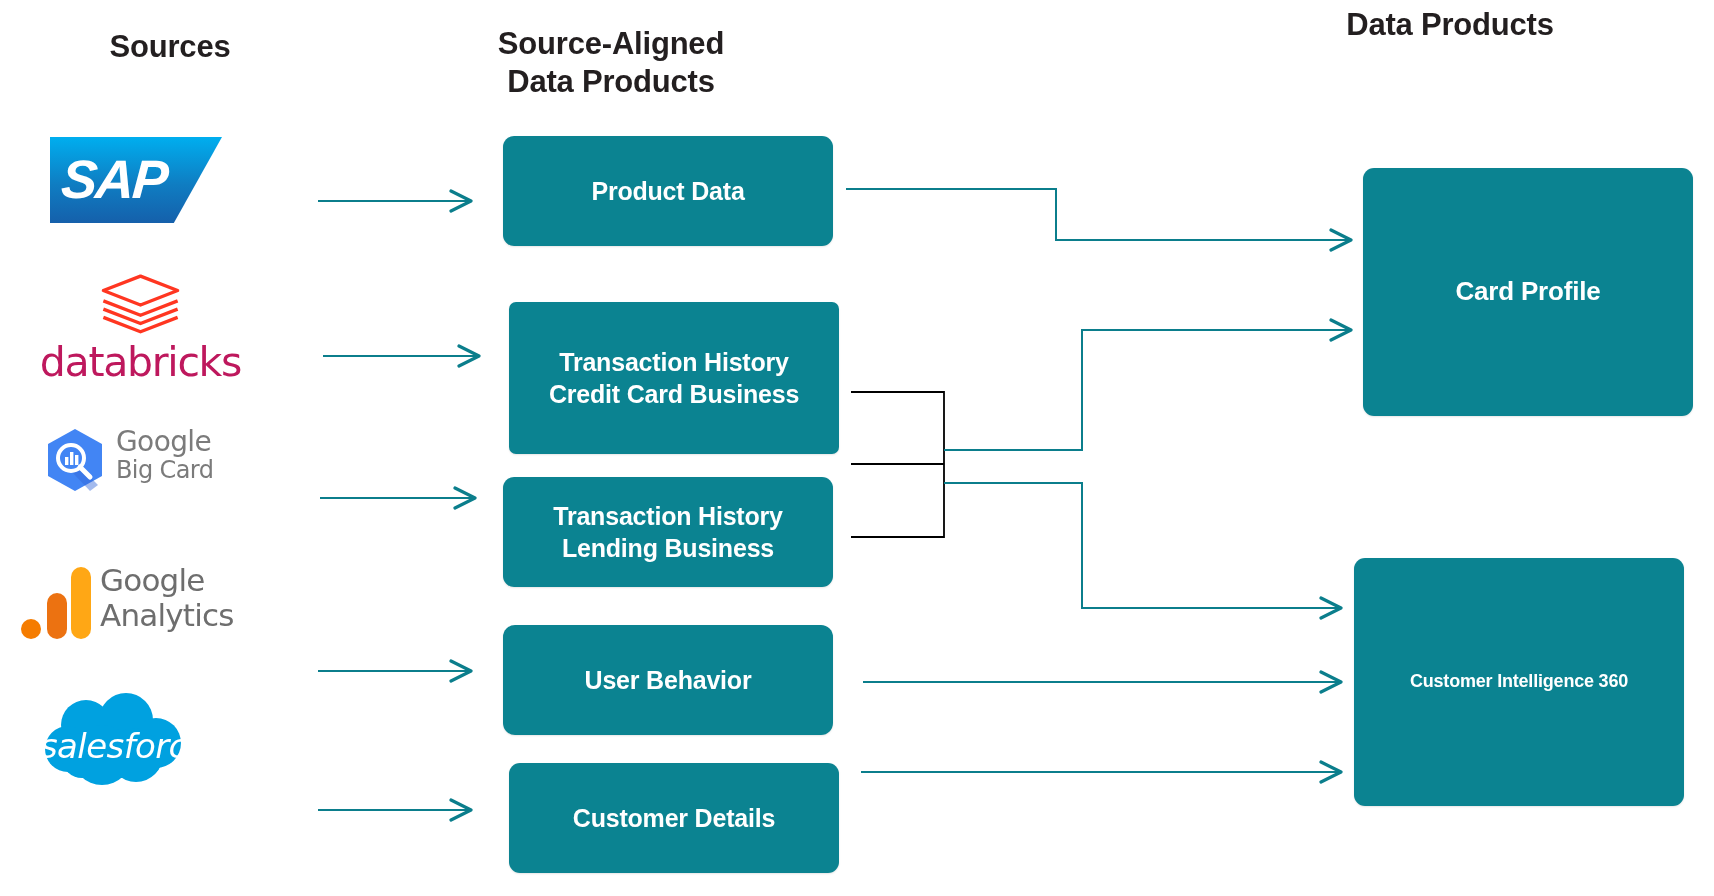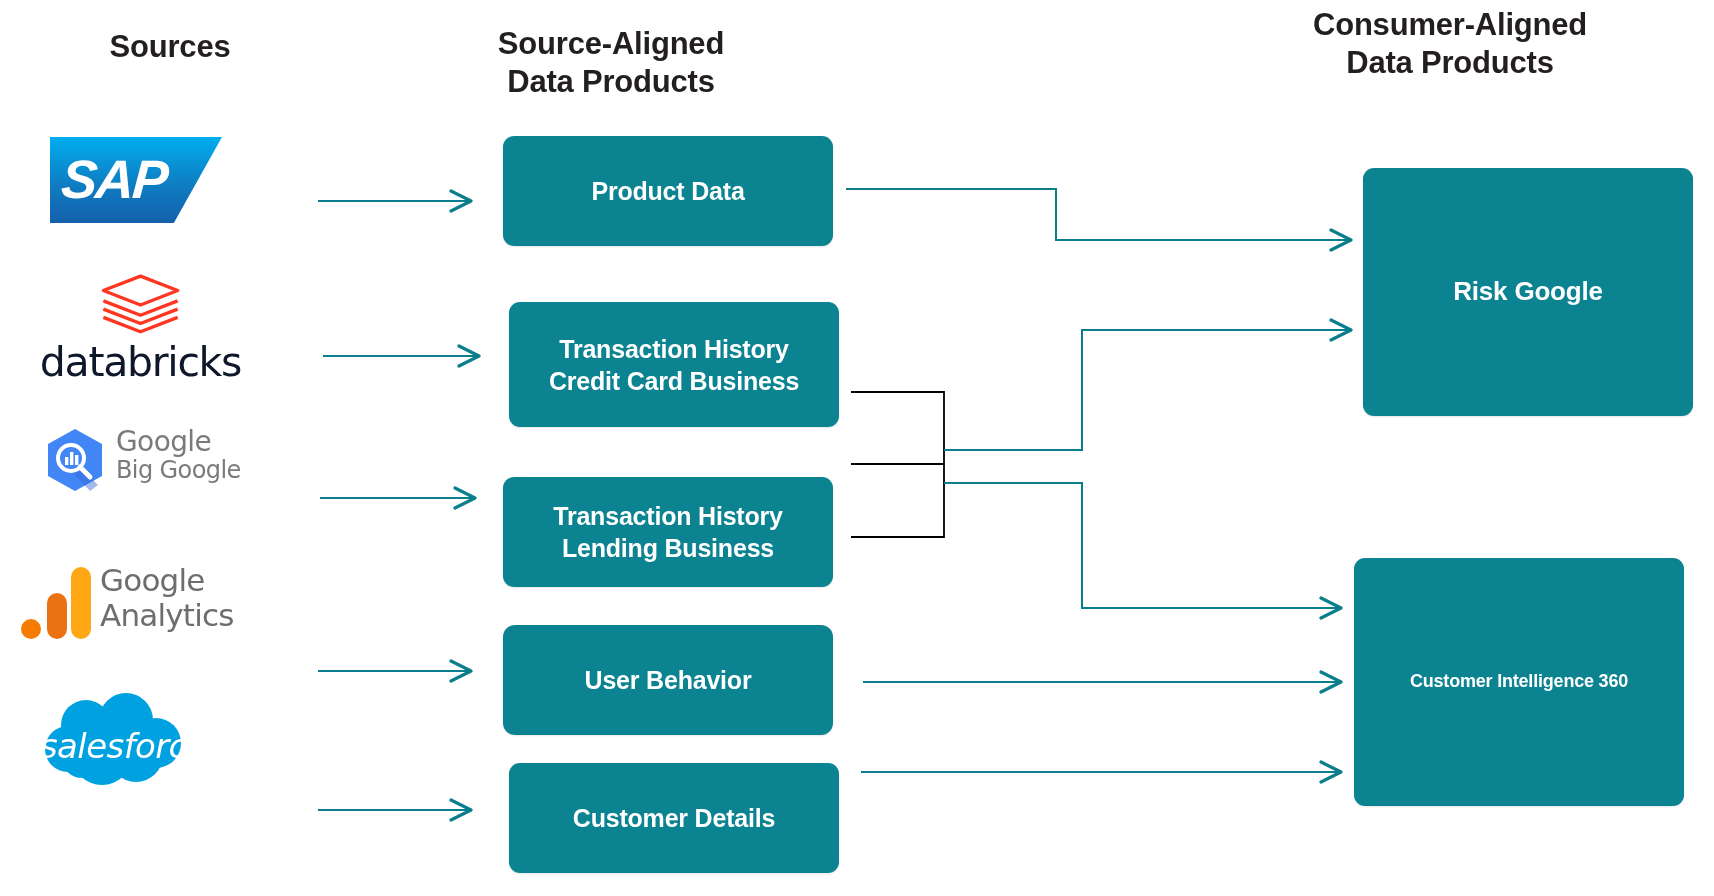--- a/index.html
+++ b/index.html
@@ -46,21 +46,21 @@
     font-size: 25px;
     line-height: 1.28;
     letter-spacing: -0.2px;
     box-shadow: 0 1px 2px rgba(0,0,0,0.10);
     box-sizing: border-box;
     padding: 4px 16px;
   }
   .box .label { display: block; width: 100%; }
 
   #box-product-data   { left: 503px; top: 136px; width: 330px; height: 110px; }
-  #box-th-credit      { left: 509px; top: 302px; width: 330px; height: 125px; }
+  #box-th-credit      { left: 509px; top: 302px; width: 330px; height: 152px; border-radius: 7px; }
   #box-th-lending     { left: 503px; top: 477px; width: 330px; height: 110px; }
   #box-user-behavior  { left: 503px; top: 625px; width: 330px; height: 110px; border-radius: 12px; }
   #box-customer-det   { left: 509px; top: 763px; width: 330px; height: 110px; }
 
   #box-risk-profile   { left: 1363px; top: 168px; width: 330px; height: 248px; font-size: 26px; }
   #box-cust-intel-360 { left: 1354px; top: 558px; width: 330px; height: 248px; font-size: 18px; }
 
   
   #links {
     position: absolute;
@@ -100,21 +100,21 @@
 
   
   #logo-databricks { left: 38px; top: 272px; width: 205px; height: 112px; }
   #logo-databricks .dbx-word {
     position: absolute;
     left: 0; top: 66px;
     width: 205px;
     text-align: center;
     font-size: 41px;
     font-weight: 500;
-    color: #0f172a;
+    color: #be185d;
     letter-spacing: -1.3px;
     font-family: "DejaVu Sans", sans-serif;
   }
 
   
   #logo-bigquery { left: 40px; top: 425px; width: 225px; height: 70px; }
   #logo-bigquery .bq-text {
     position: absolute;
     left: 76px; top: 1px;
     color: #7b7b7b;
@@ -158,21 +158,20 @@
 <div id="canvas">
 
   <div class="col-title" id="title-sources">Sources</div>
 
   <div class="col-title" id="title-source-al">
     <div>Source-Aligned</div>
     <div>Data Products</div>
   </div>
 
   <div class="col-title" id="title-cons-al">
-    <div>Consumer-Aligned</div>
     <div>Data Products</div>
   </div>
 
   <svg id="links" viewBox="0 0 1714 896" xmlns="http://www.w3.org/2000/svg">
     <defs>
       <marker id="arrowTeal" viewBox="0 0 12 12" refX="10.5" refY="6" markerWidth="12" markerHeight="12" orient="auto-start-reverse">
         <path d="M1 1 L11 6 L1 11" fill="none" stroke="#0b7e8c" stroke-width="1.6" stroke-linecap="round" stroke-linejoin="round"></path>
       </marker>
     </defs>
 
@@ -226,21 +225,21 @@
       <circle cx="31" cy="33" r="13" fill="none" stroke="#ffffff" stroke-width="4"></circle>
       <line x1="40" y1="42" x2="50" y2="52" stroke="#ffffff" stroke-width="5" stroke-linecap="round"></line>
       <g fill="#ffffff">
         <rect x="25" y="32" width="3.4" height="8"></rect>
         <rect x="30" y="27" width="3.4" height="13"></rect>
         <rect x="35" y="30" width="3.4" height="10"></rect>
       </g>
     </svg>
     <div class="bq-text">
       <div>Google</div>
-      <div class="bq-sub">Big Google</div>
+      <div class="bq-sub">Big Card</div>
     </div>
   </div>
 
   <div class="logo" id="logo-analytics">
     <svg width="72" height="76" viewBox="0 0 72 76">
       <circle cx="11" cy="64" r="10" fill="#f57c00"></circle>
       <rect x="27" y="28" width="20" height="46" rx="10" fill="#ec7211"></rect>
       <rect x="51" y="2" width="20" height="72" rx="10" fill="#ffa715"></rect>
     </svg>
     <div class="ga-text">
@@ -278,20 +277,20 @@
 
   <div class="box" id="box-user-behavior">
     <span class="label">User Behavior</span>
   </div>
 
   <div class="box" id="box-customer-det">
     <span class="label">Customer Details</span>
   </div>
 
   <div class="box" id="box-risk-profile">
-    <span class="label">Risk Google</span>
+    <span class="label">Card Profile</span>
   </div>
 
   <div class="box" id="box-cust-intel-360">
     <span class="label">Customer Intelligence 360</span>
   </div>
 
 </div>
 
 </body></html>

